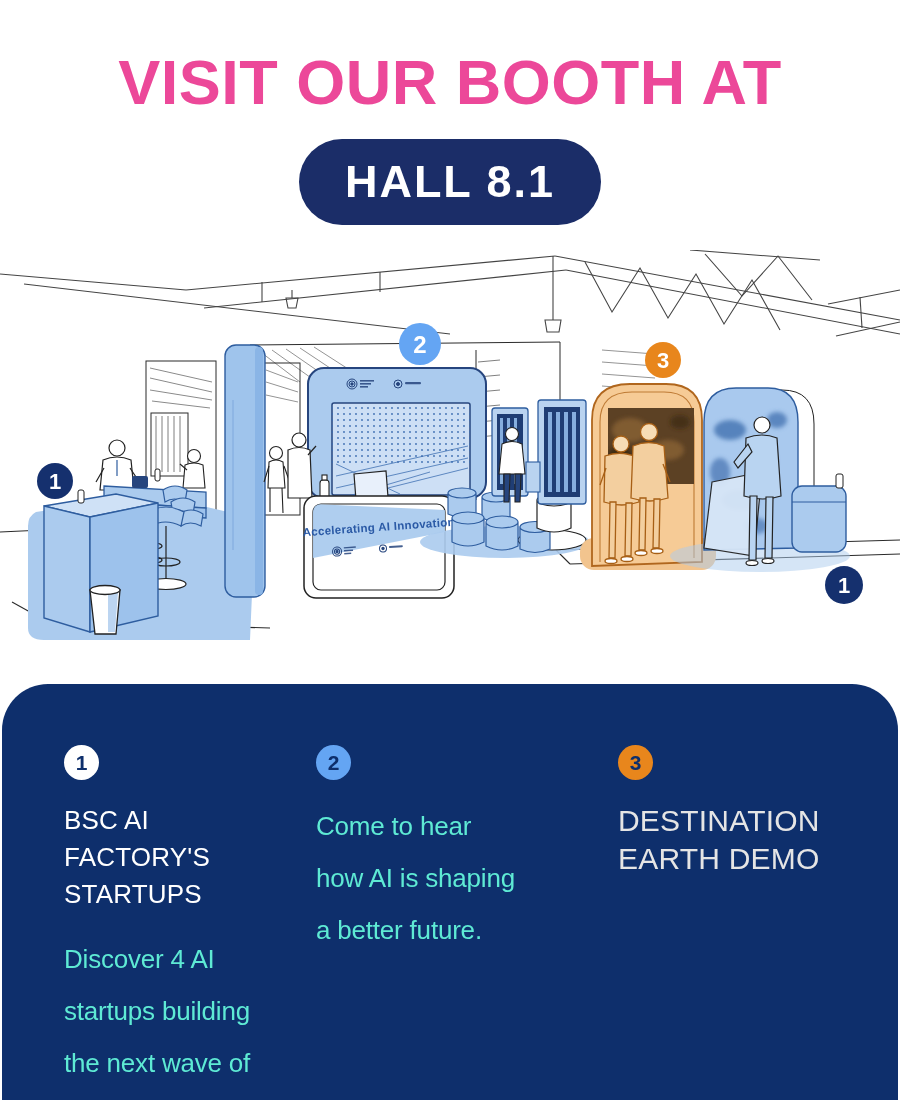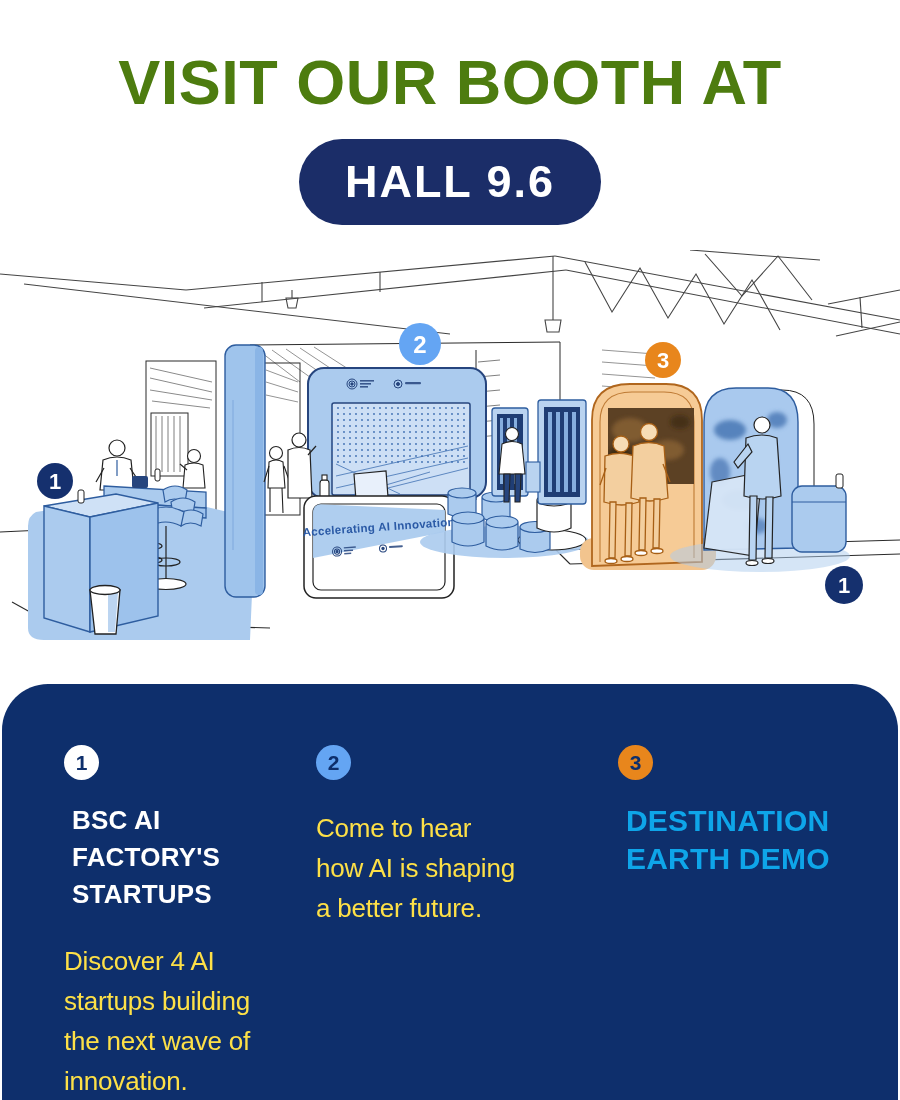--- a/index.html
+++ b/index.html
@@ -4,21 +4,21 @@
 <style>
   * { margin:0; padding:0; box-sizing:border-box; }
   html,body { width:900px; height:1100px; background:#ffffff; overflow:hidden;
               font-family:"Liberation Sans", sans-serif; }
   .stage { position:relative; width:900px; height:1100px; background:#fff; }
 
   
   .main-title{
     position:absolute; top:46px; left:0; width:900px;
     text-align:center; font-size:63px; font-weight:bold; letter-spacing:.5px;
-    color:#4d7c0f; white-space:nowrap;
+    color:#ec4899; white-space:nowrap;
   }
   .hall-pill{
     position:absolute; top:139px; left:50%; transform:translateX(-50%);
     width:302px; height:86px; border-radius:44px; background:#1b2d68;
     display:flex; align-items:center; justify-content:center;
   }
   .hall-pill span{
     color:#ffffff; font-size:45px; font-weight:bold; letter-spacing:2px;
   }
 
@@ -38,40 +38,40 @@
   .col-1{ left:62px; } .col-2{ left:314px; } .col-3{ left:616px; }
   .badge{
     width:35px; height:35px; border-radius:50%;
     display:flex; align-items:center; justify-content:center;
     font-size:21px; font-weight:bold; color:#0e2f6c;
   }
   .badge-1{ background:#ffffff; }
   .badge-2{ background:#64a5f3; }
   .badge-3{ background:#e8861c; }
   .col h2{
-    margin-top:22px; white-space:pre-line; font-weight:bold;
-    font-size:30px; line-height:38px; letter-spacing:.2px;margin-left:8px;
+    margin-top:22px; white-space:pre-line; font-weight:normal;
+    font-size:30px; line-height:38px; letter-spacing:.2px;
   }
   .col-1 h2{ font-size:26px; line-height:37px; color:#ffffff; }
   .col-2 h2{ color:#5d9ff2; }
-  .col-3 h2{ color:#0ea5e9; }
+  .col-3 h2{ color:#e5e5e5; }
   .col p{
-    margin-top:28px; white-space:pre-line; color:#fde047;
-    font-size:26px; line-height:40px; letter-spacing:-.2px; font-weight:normal;
+    margin-top:20px; white-space:pre-line; color:#5eead4;
+    font-size:26px; line-height:52px; letter-spacing:-.2px; font-weight:normal;
   }
 </style>
 </head>
 <body>
 
 <div class="stage">
 
   <h1 class="main-title">VISIT OUR BOOTH AT</h1>
 
   <div class="hall-pill">
-    <span>HALL 9.6</span>
+    <span>HALL 8.1</span>
   </div>
 
   <div class="illo">
   <svg width="900" height="430" viewBox="0 0 900 430" aria-label="Line-art illustration of the exhibition booth: a startup bar, the Agora stage with a big screen, server racks, and the Destination Earth demo portal">
     <defs>
       <pattern id="dots" width="6" height="6" patternUnits="userSpaceOnUse">
         <circle cx="2" cy="2" r="0.9" fill="#3a6cb0"></circle>
       </pattern>
       <clipPath id="clipScreen">
             <rect x="332" y="153" width="138" height="92" rx="2"></rect>

